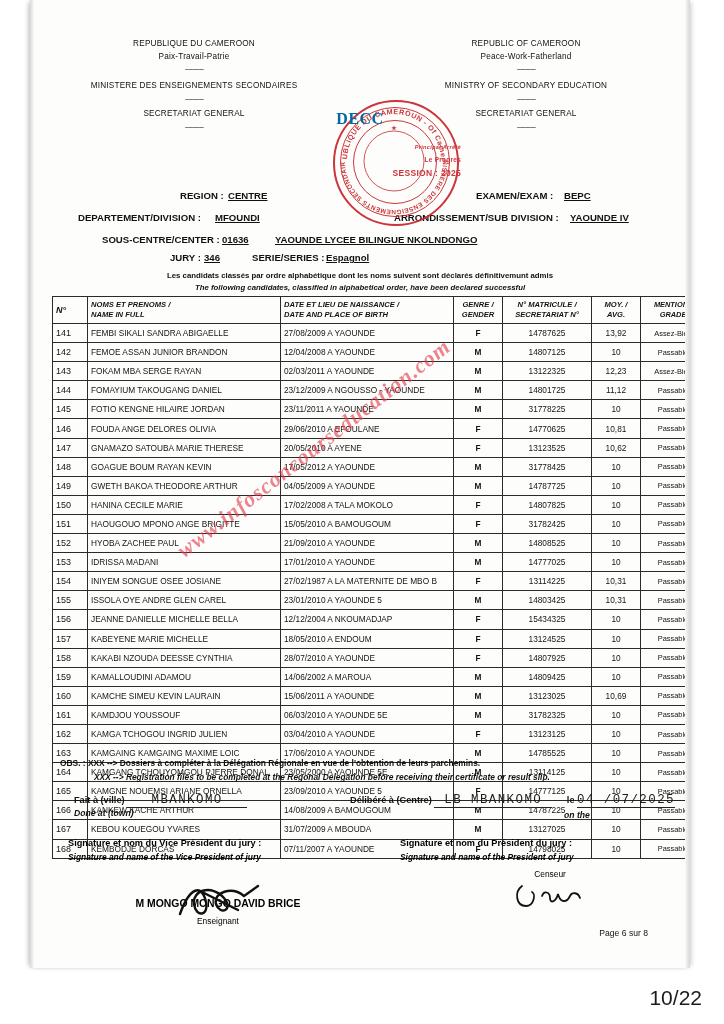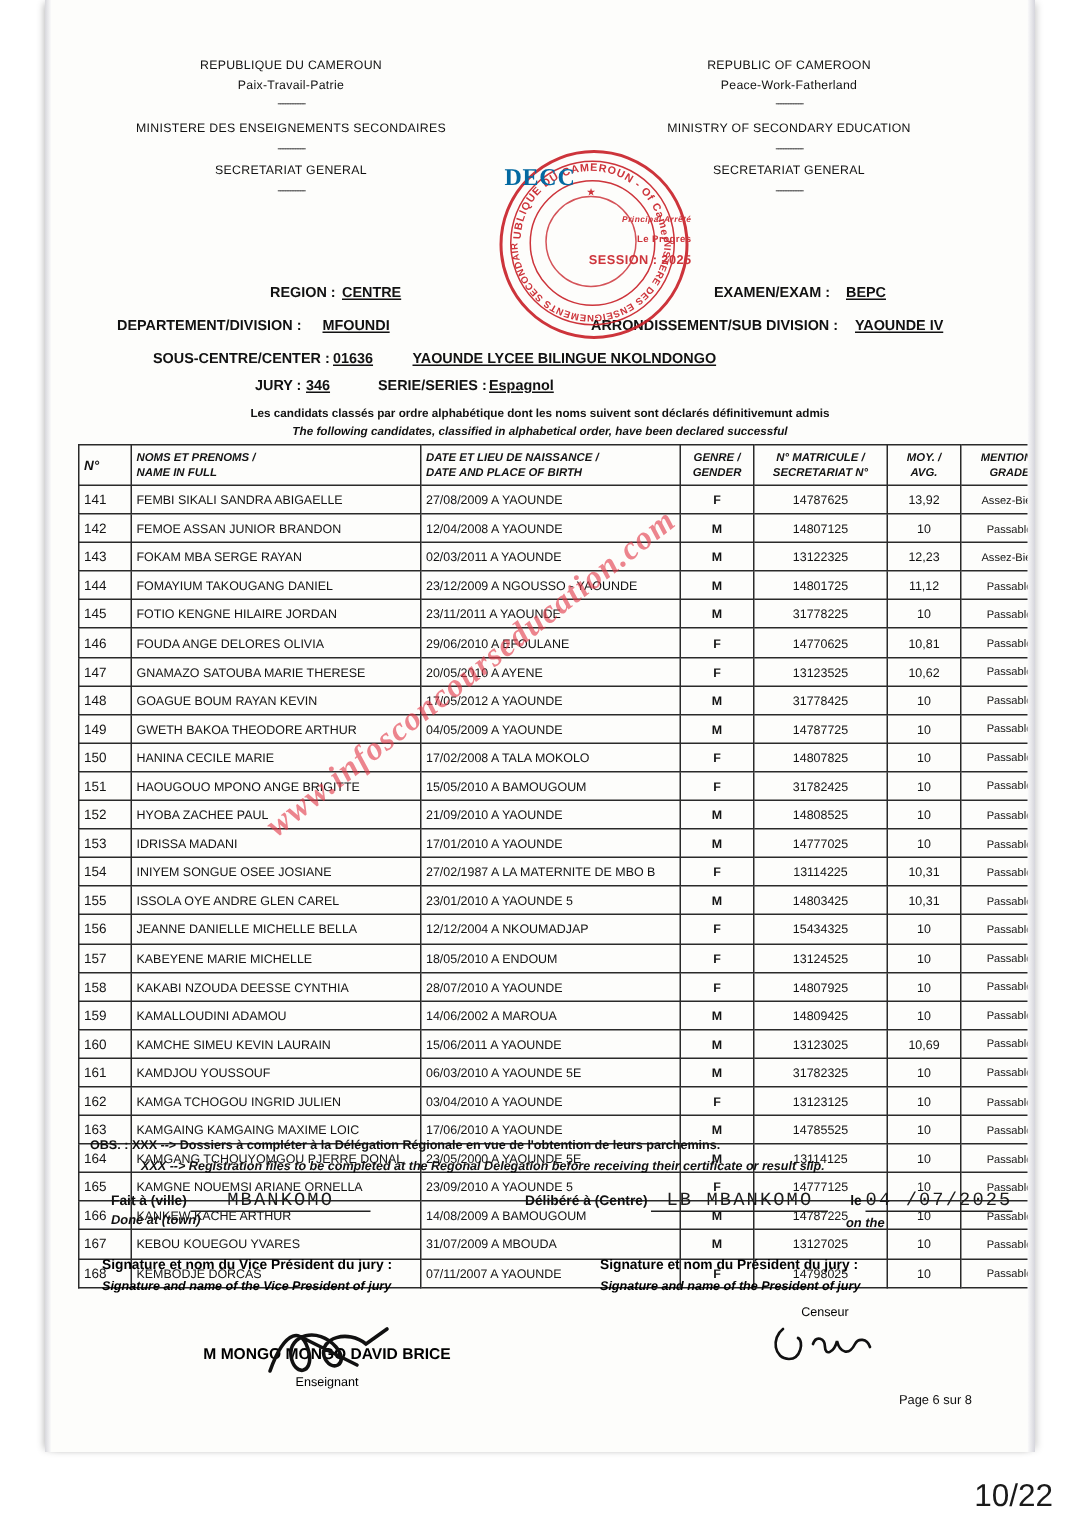--- a/index.html
+++ b/index.html
@@ -129,21 +129,21 @@
     position:absolute;right:22px;bottom:14px;
     font-size:21px;color:#1a1a1a;font-family:"Liberation Sans",sans-serif;
   }
 </style>
 </head>
 <body>
 
 <div id="sheet">
 
   <div class="pg blockL ministry">
-    <div>REPUBLIQUE DU CAMEROUN</div>
+    <div>REPUBLIQUE DU CAMEROON</div>
     <div>Paix-Travail-Patrie</div>
     <div class="dots">-----------</div>
     <div style="margin-top:4px">MINISTERE DES ENSEIGNEMENTS SECONDAIRES</div>
     <div class="dots">-----------</div>
     <div style="margin-top:3px">SECRETARIAT GENERAL</div>
     <div class="dots">-----------</div>
   </div>
 
   <div class="pg blockR ministry">
     <div>REPUBLIC OF CAMEROON</div>

